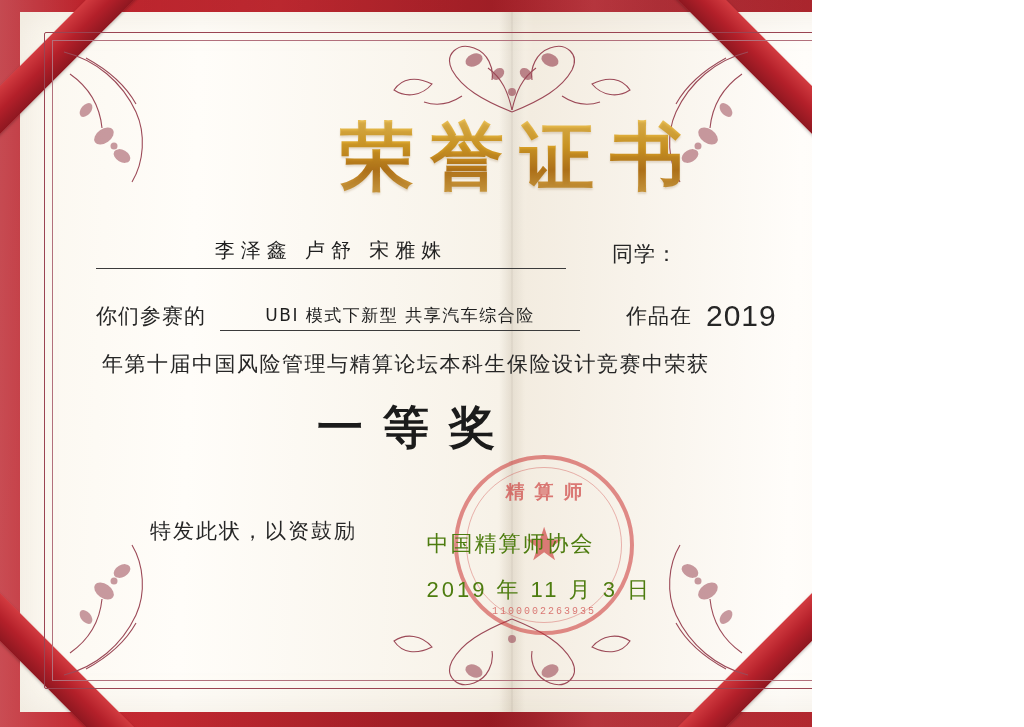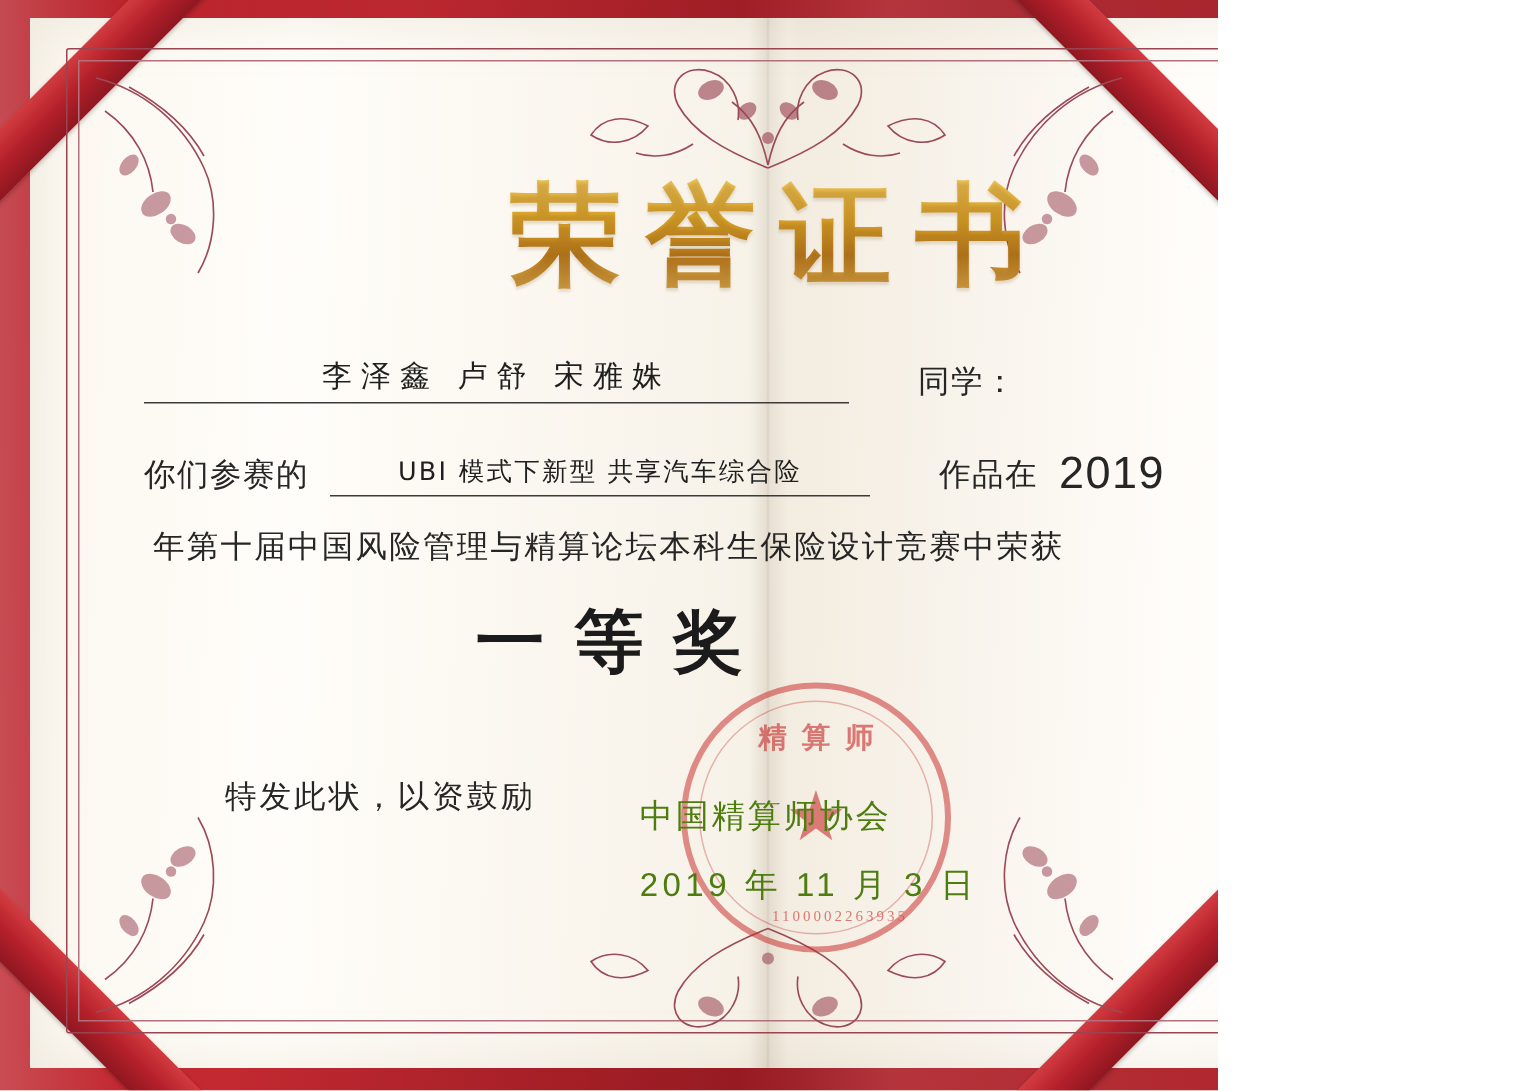--- a/index.html
+++ b/index.html
@@ -240,27 +240,27 @@
     top: 20px;
     width: 172px;
     text-align: center;
     font-size: 19px;
     letter-spacing: 10px;
     text-indent: 10px;
     font-weight: 700;
   }
   .seal-bottom {
     position: absolute;
-    left: 16px;
+    left: 0;
     bottom: 14px;
     width: 172px;
     text-align: center;
     font-size: 10px;
     letter-spacing: 2px;
-    font-family: Liberation Serif, serif;
+    font-family: Liberation Mono, monospace;
   }
 </style>
 </head>
 <body>
 
 <div id="certificate">
 
   <div class="cover"></div>
   <div class="cover-sheen"></div>
 

